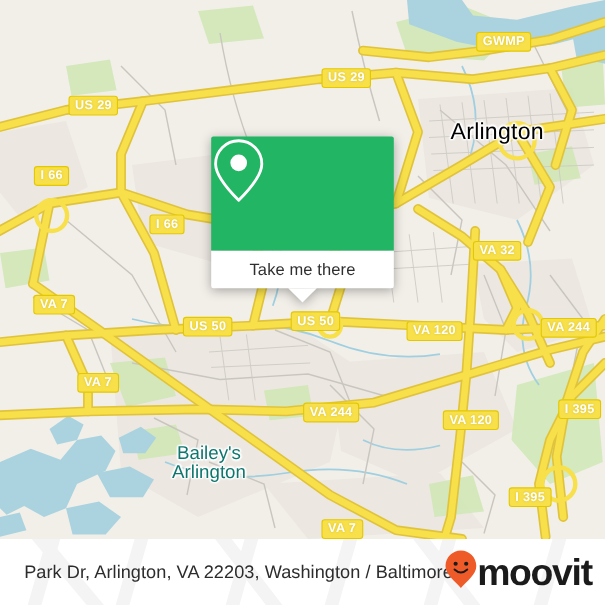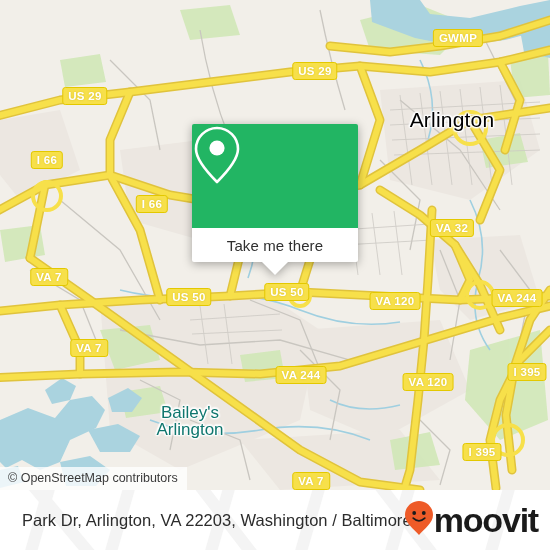--- a/index.html
+++ b/index.html
@@ -304,21 +304,20 @@
       <div class="shield" style="left:482px;top:452px">I 395</div>
       <div class="shield" style="left:311px;top:481px">VA 7</div>
     </div>
 
     <div>
       <div class="place city" style="left:452px;top:120px">Arlington</div>
       <div class="place town" style="left:190px;top:412px">Bailey's</div>
       <div class="place town" style="left:190px;top:429px">Arlington</div>
     </div>
 
-    <div class="osm-attrib">© OpenStreetMap contributors</div>
 
     <div class="popup">
       <div class="popup-head">
         <span>
           <svg width="50" height="62" viewBox="0 0 50 62" aria-hidden="true">
             <path d="M25 4 C13.4 4 4 13.4 4 25 C4 35 15 48 25 58 C35 48 46 35 46 25 C46 13.4 36.6 4 25 4 Z" fill="none" stroke="#ffffff" stroke-width="2.6" stroke-linejoin="round"></path>
             <circle cx="25" cy="24" r="7.6" fill="#ffffff"></circle>
           </svg>
         </span>
       </div>

